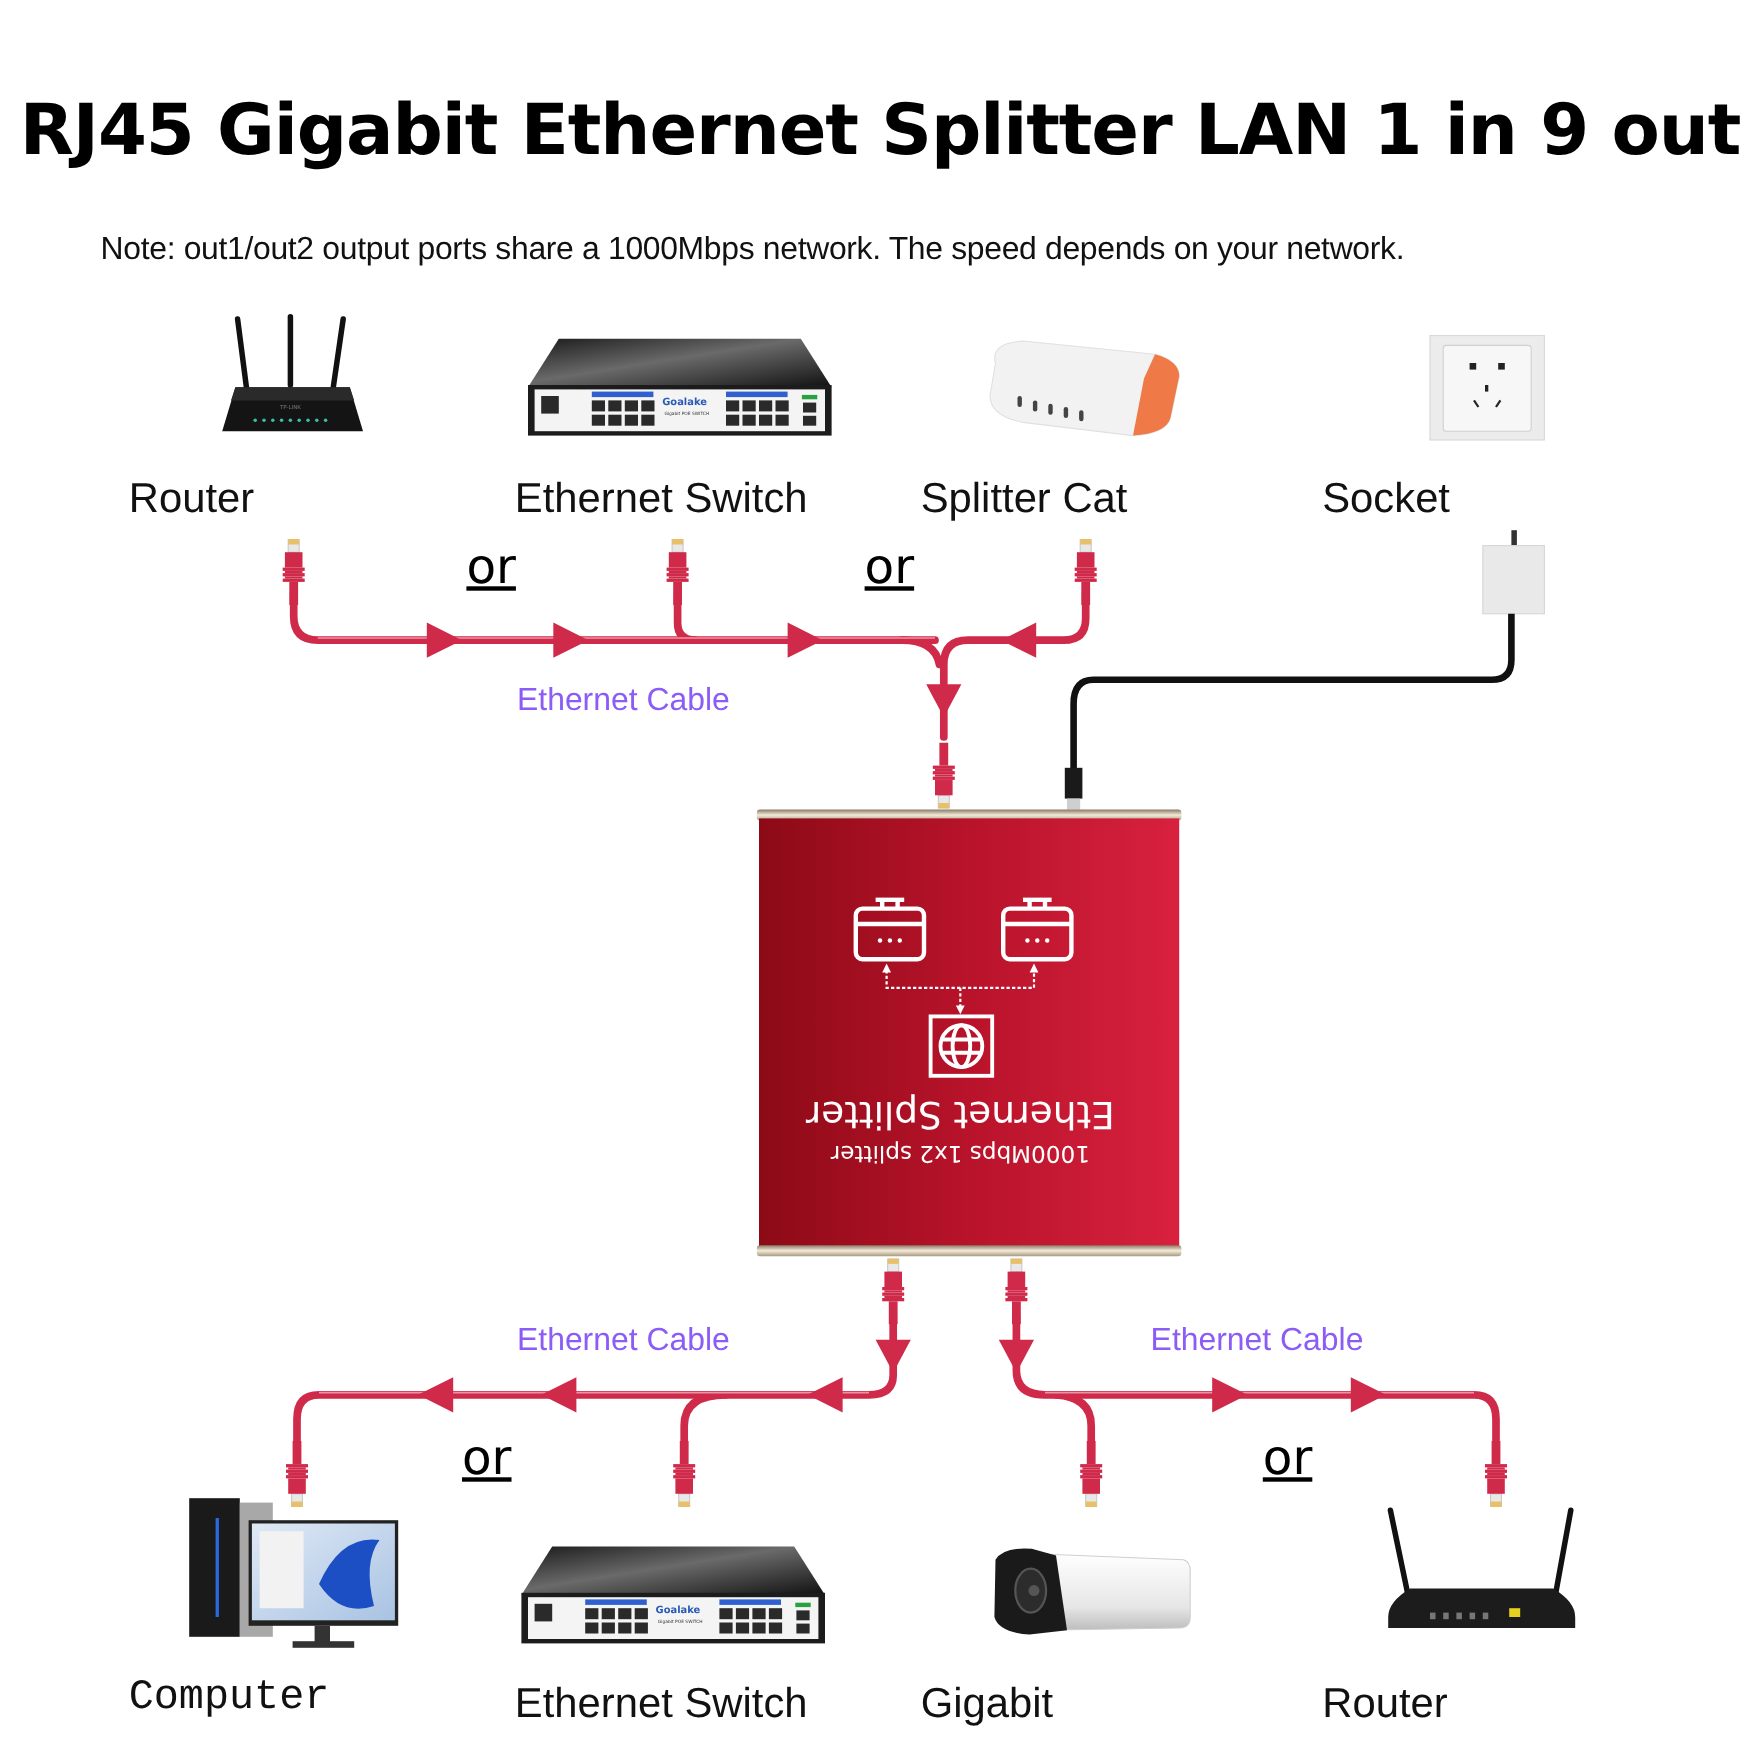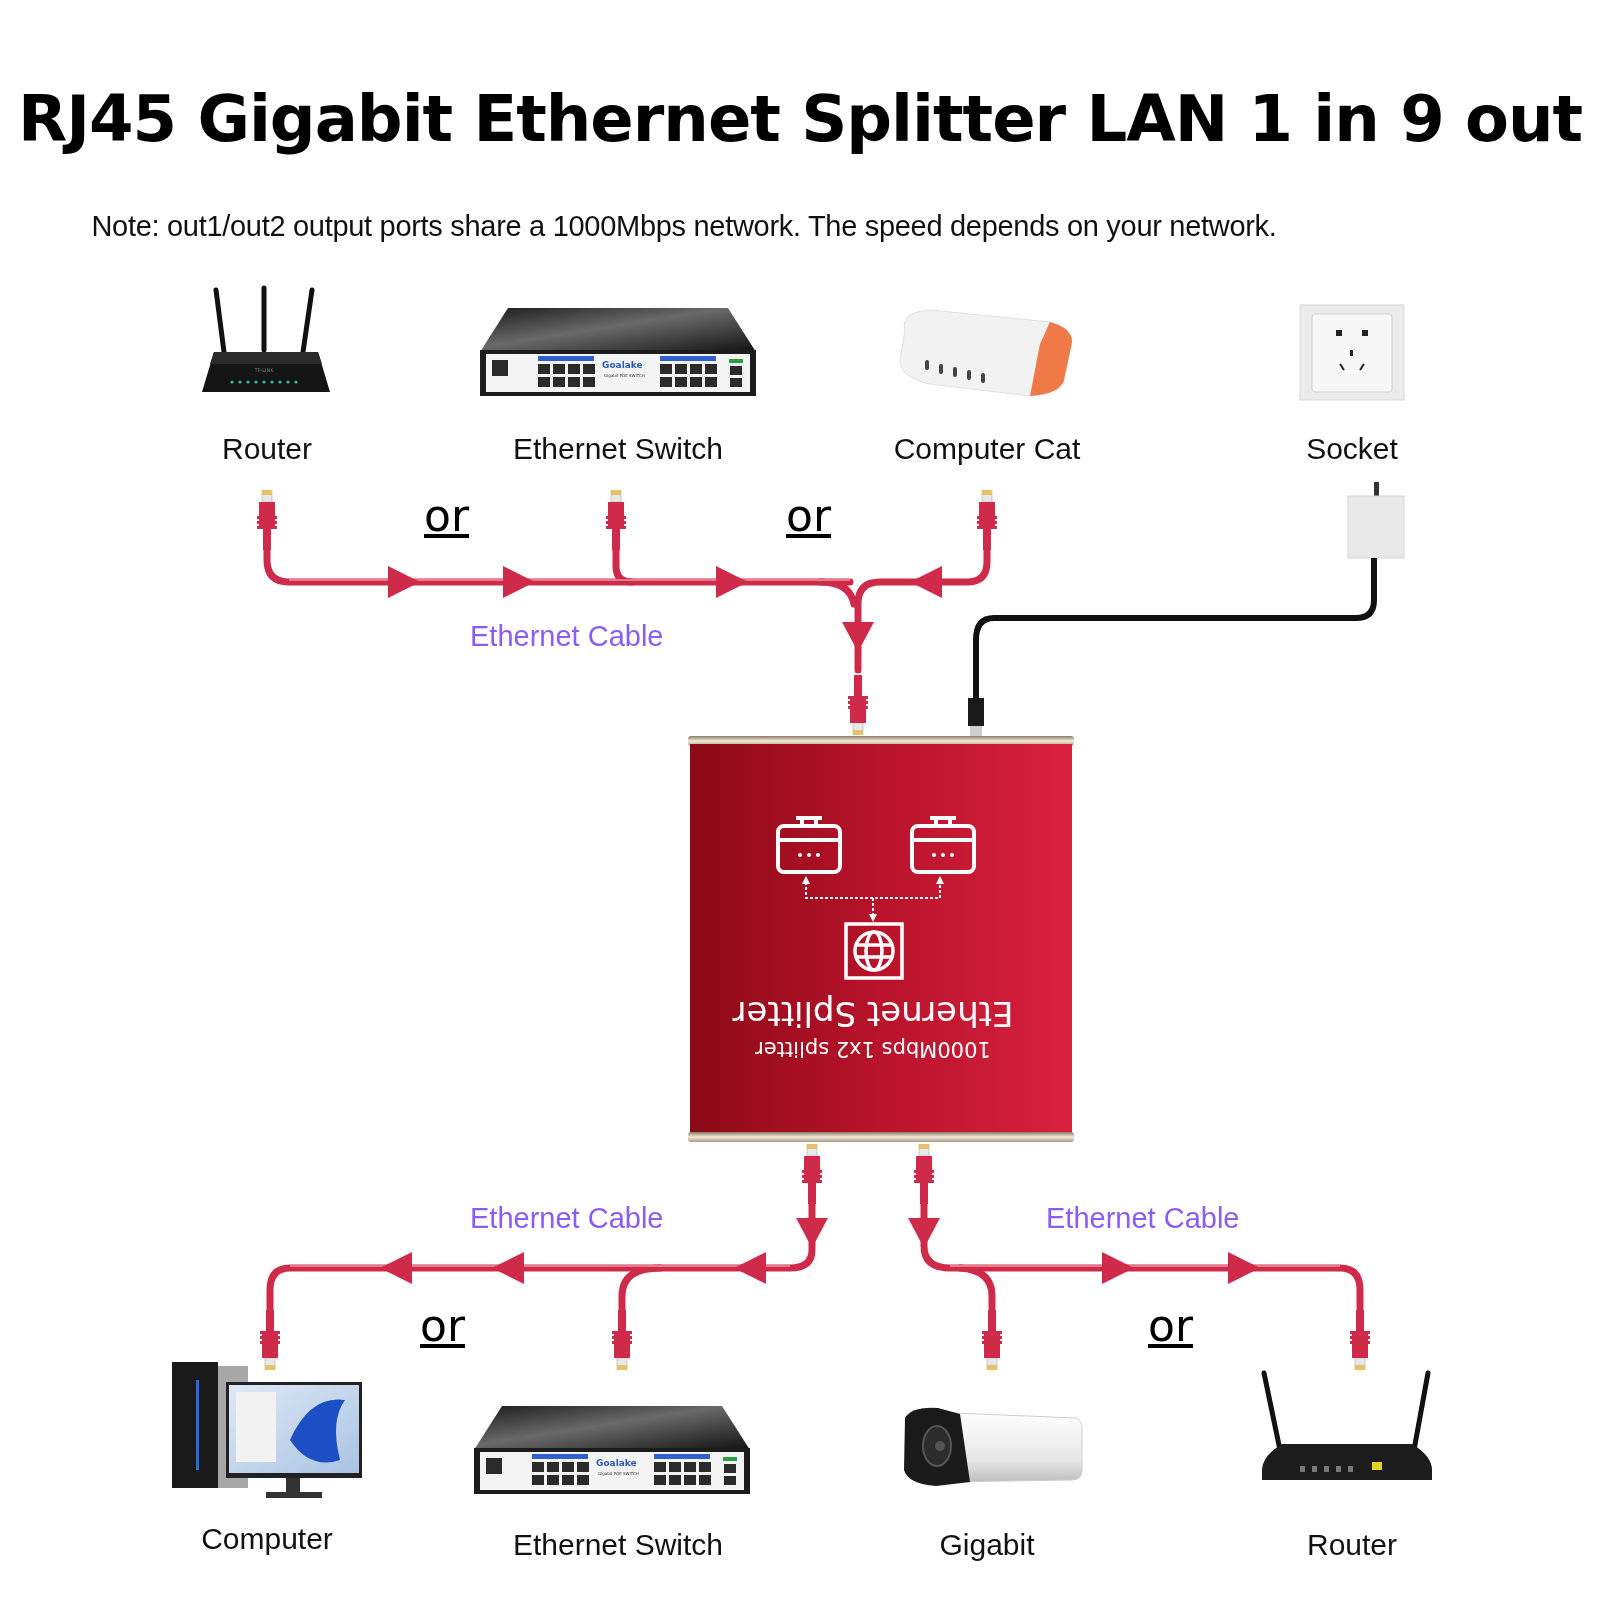--- a/index.html
+++ b/index.html
@@ -1,20 +1,20 @@
 <!DOCTYPE html>
 <html><head>
 <meta charset="utf-8">
 <style>
   html, body { margin:0; padding:0; background:#ffffff; }
   body { width:1600px; height:1600px; position:relative; overflow:hidden; font-family:"DejaVu Sans", sans-serif; color:#111; }
   .abs { position:absolute; }
   .title { left:0; top:82px; width:1600px; text-align:center; font-family:"DejaVu Sans", sans-serif; font-weight:bold; font-size:64px; letter-spacing:-1px; color:#000; }
   .note { left:0; top:210px; width:1368px; text-align:center; font-family:"Liberation Sans", sans-serif; font-size:29px; color:#111; letter-spacing:-0.3px; }
-  .label { font-family:"Liberation Sans", sans-serif; font-size:30px; color:#111; text-align:center; width:300px; }
+  .label { font-family:"Liberation Sans", sans-serif; font-size:38px; color:#111; text-align:left; width:300px; }
   .or { font-family:"DejaVu Sans", sans-serif; font-size:44px; color:#000;text-decoration:underline; }
   .cable-label { font-family:"Liberation Sans", sans-serif; font-size:29px; color:#8b5cf6; }
   svg#diagram { position:absolute; left:0; top:0; }
   .device-text { font-family:"DejaVu Sans", sans-serif; fill:#fff; }
 </style>
 </head>
 <body>
 
 <div class="abs title">RJ45 Gigabit Ethernet Splitter LAN 1 in 9 out</div>
 <div class="abs note">Note: out1/out2 output ports share a 1000Mbps network. The speed depends on your network.</div>
@@ -284,30 +284,30 @@
         <rect x="1312" y="1466" width="5" height="6"></rect>
         <rect x="1324" y="1466" width="5" height="6"></rect>
         <rect x="1336" y="1466" width="5" height="6"></rect>
         <rect x="1348" y="1466" width="5" height="6"></rect>
       </g>
   </g>
 </svg>
 
 <div class="abs label" style="left:117px; top:432px;">Router</div>
 <div class="abs label" style="left:468px; top:432px;">Ethernet Switch</div>
-<div class="abs label" style="left:837px; top:432px;">Computer Cat</div>
+<div class="abs label" style="left:837px; top:432px;">Splitter Cat</div>
 <div class="abs label" style="left:1202px; top:432px;">Socket</div>
 
 <div class="abs or" style="left:424px; top:490px;">or</div>
 <div class="abs or" style="left:786px; top:490px;">or</div>
 
 <div class="abs cable-label" style="left:470px; top:620px;">Ethernet Cable</div>
 
 <div class="abs cable-label" style="left:470px; top:1202px;">Ethernet Cable</div>
 <div class="abs cable-label" style="left:1046px; top:1202px;">Ethernet Cable</div>
 
 <div class="abs or" style="left:420px; top:1300px;">or</div>
 <div class="abs or" style="left:1148px; top:1300px;">or</div>
 
-<div class="abs label" style="left:117px; top:1522px;">Computer</div>
+<div class="abs label" style="left:117px; top:1522px;font-family:Liberation Mono, monospace;">Computer</div>
 <div class="abs label" style="left:468px; top:1528px;">Ethernet Switch</div>
 <div class="abs label" style="left:837px; top:1528px;">Gigabit</div>
 <div class="abs label" style="left:1202px; top:1528px;">Router</div>
 
 </body></html>

